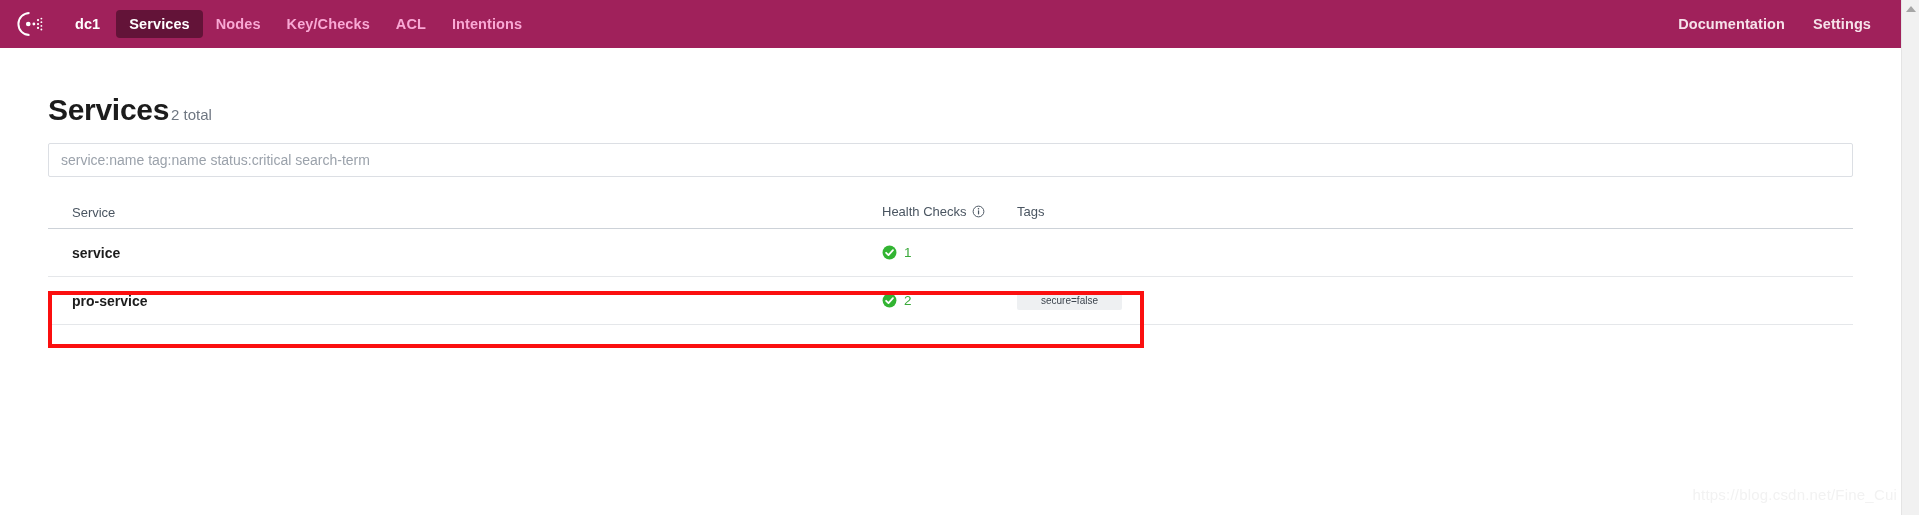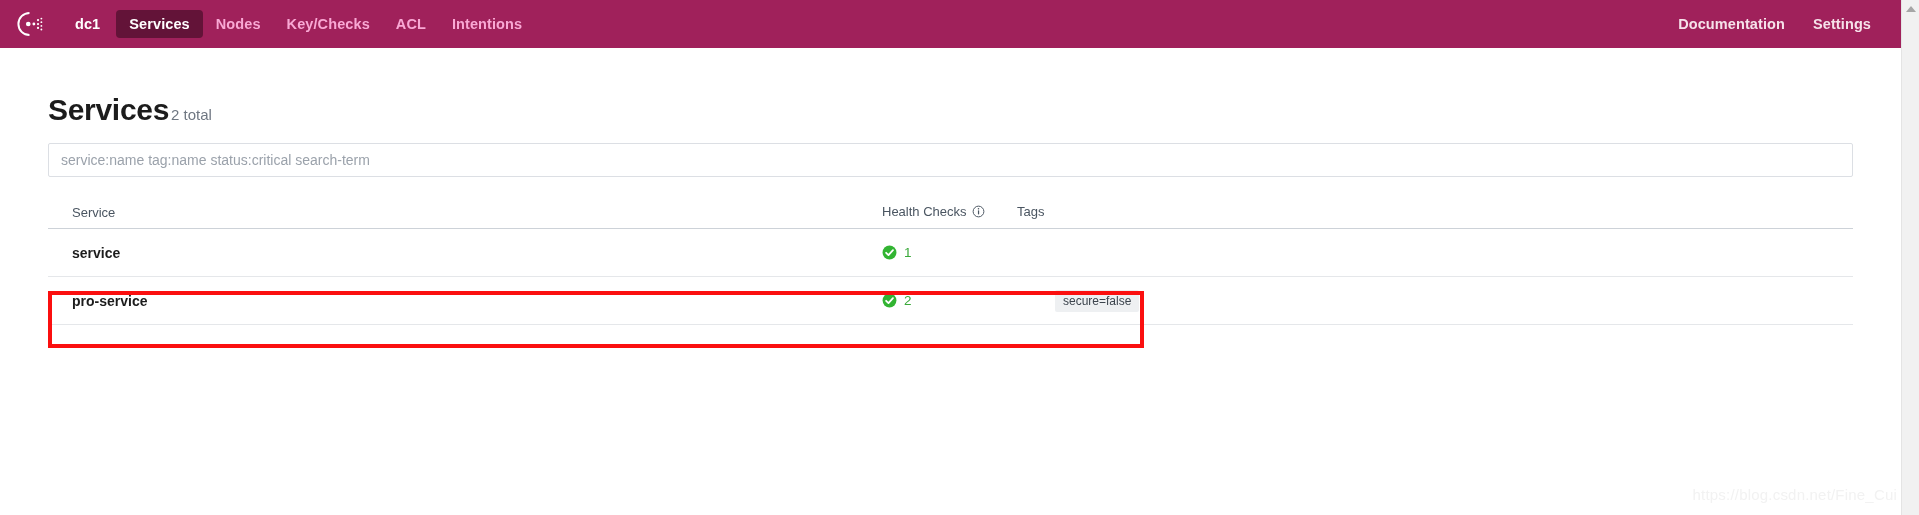--- a/index.html
+++ b/index.html
@@ -198,24 +198,23 @@
     display: block;
   }
   .check-count {
     font-size: 13.5px;
     color: #3aa93a;
   }
   .tag-badge {
     display: inline-block;
     background: #eef0f2;
     color: #3d454e;
-    font-size: 12px;
-    padding: 4px 8px;
+    font-size: 10px;
+    padding: 4px 24px;
     border-radius: 2px;
-    margin-left: 38px;
   }
 
   
   .annotation-box {
     position: absolute;
     left: 48px;
     top: 291px;
     width: 1096px;
     height: 57px;
     border: 4px solid #fb0f0f;

